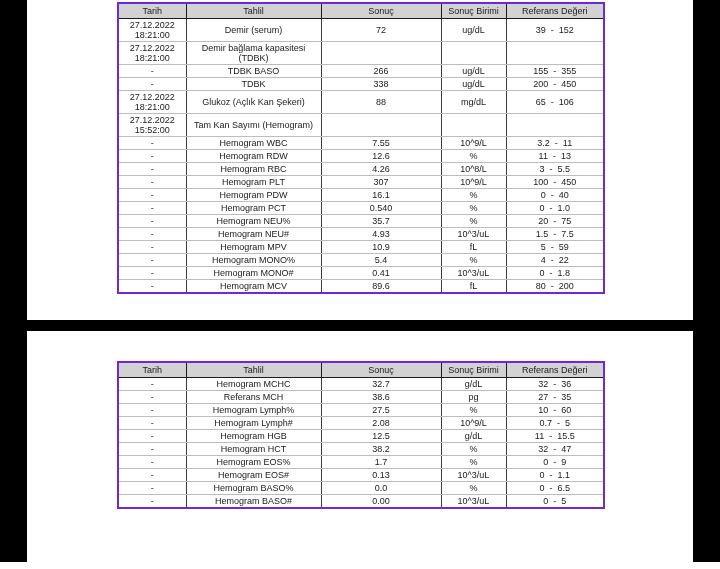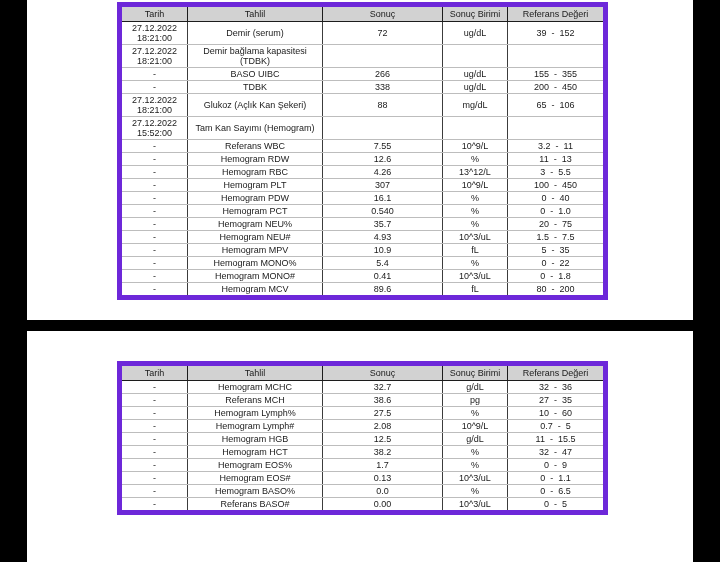--- a/index.html
+++ b/index.html
@@ -24,21 +24,21 @@
   .bar-left   { left: 0;   top: 0;   width: 27px;  height: 562px; }
   .bar-right  { left: 693px; top: 0; width: 27px;  height: 562px; }
   .bar-middle { left: 0;   top: 320px; width: 720px; height: 11px; }
 
   table.lab-table {
     position: absolute;
     left: 117px;
     width: 486px;
     table-layout: fixed;
     border-collapse: collapse;
-    border: 5px solid #6d28d9;
+    border: 2px solid #6d28d9;
     font-size: 9px;
     color: #1a1a1a;
     background: #ffffff;
   }
   table.t1 { top: 2px; }
   table.t2 { top: 361px; }
 
   col.c-tarih   { width: 68px; }
   col.c-tahlil  { width: 135px; }
   col.c-sonuc   { width: 120px; }
@@ -106,21 +106,21 @@
           <td>27.12.2022
 18:21:00</td>
           <td>Demir bağlama kapasitesi
 (TDBK)</td>
           <td></td>
           <td></td>
           <td></td>
         </tr>
         <tr>
           <td>-</td>
-          <td>BASO UIBC</td>
+          <td>TDBK BASO</td>
           <td>266</td>
           <td>ug/dL</td>
           <td>155  -  355</td>
         </tr>
         <tr>
           <td>-</td>
           <td>TDBK</td>
           <td>338</td>
           <td>ug/dL</td>
           <td>200  -  450</td>
@@ -136,37 +136,37 @@
         <tr>
           <td>27.12.2022
 15:52:00</td>
           <td>Tam Kan Sayımı (Hemogram)</td>
           <td></td>
           <td></td>
           <td></td>
         </tr>
         <tr>
           <td>-</td>
-          <td>Referans WBC</td>
+          <td>Hemogram WBC</td>
           <td>7.55</td>
           <td>10^9/L</td>
           <td>3.2  -  11</td>
         </tr>
         <tr>
           <td>-</td>
           <td>Hemogram RDW</td>
           <td>12.6</td>
           <td>%</td>
           <td>11  -  13</td>
         </tr>
         <tr>
           <td>-</td>
           <td>Hemogram RBC</td>
           <td>4.26</td>
-          <td>13^12/L</td>
+          <td>10^8/L</td>
           <td>3  -  5.5</td>
         </tr>
         <tr>
           <td>-</td>
           <td>Hemogram PLT</td>
           <td>307</td>
           <td>10^9/L</td>
           <td>100  -  450</td>
         </tr>
         <tr>
@@ -195,28 +195,28 @@
           <td>Hemogram NEU#</td>
           <td>4.93</td>
           <td>10^3/uL</td>
           <td>1.5  -  7.5</td>
         </tr>
         <tr>
           <td>-</td>
           <td>Hemogram MPV</td>
           <td>10.9</td>
           <td>fL</td>
-          <td>5  -  35</td>
+          <td>5  -  59</td>
         </tr>
         <tr>
           <td>-</td>
           <td>Hemogram MONO%</td>
           <td>5.4</td>
           <td>%</td>
-          <td>0  -  22</td>
+          <td>4  -  22</td>
         </tr>
         <tr>
           <td>-</td>
           <td>Hemogram MONO#</td>
           <td>0.41</td>
           <td>10^3/uL</td>
           <td>0  -  1.8</td>
         </tr>
         <tr>
           <td>-</td>
@@ -304,21 +304,21 @@
         </tr>
         <tr>
           <td>-</td>
           <td>Hemogram BASO%</td>
           <td>0.0</td>
           <td>%</td>
           <td>0  -  6.5</td>
         </tr>
         <tr>
           <td>-</td>
-          <td>Referans BASO#</td>
+          <td>Hemogram BASO#</td>
           <td>0.00</td>
           <td>10^3/uL</td>
           <td>0  -  5</td>
         </tr>
       </tbody>
   </table>
 
 </div>
 
 </body></html>

